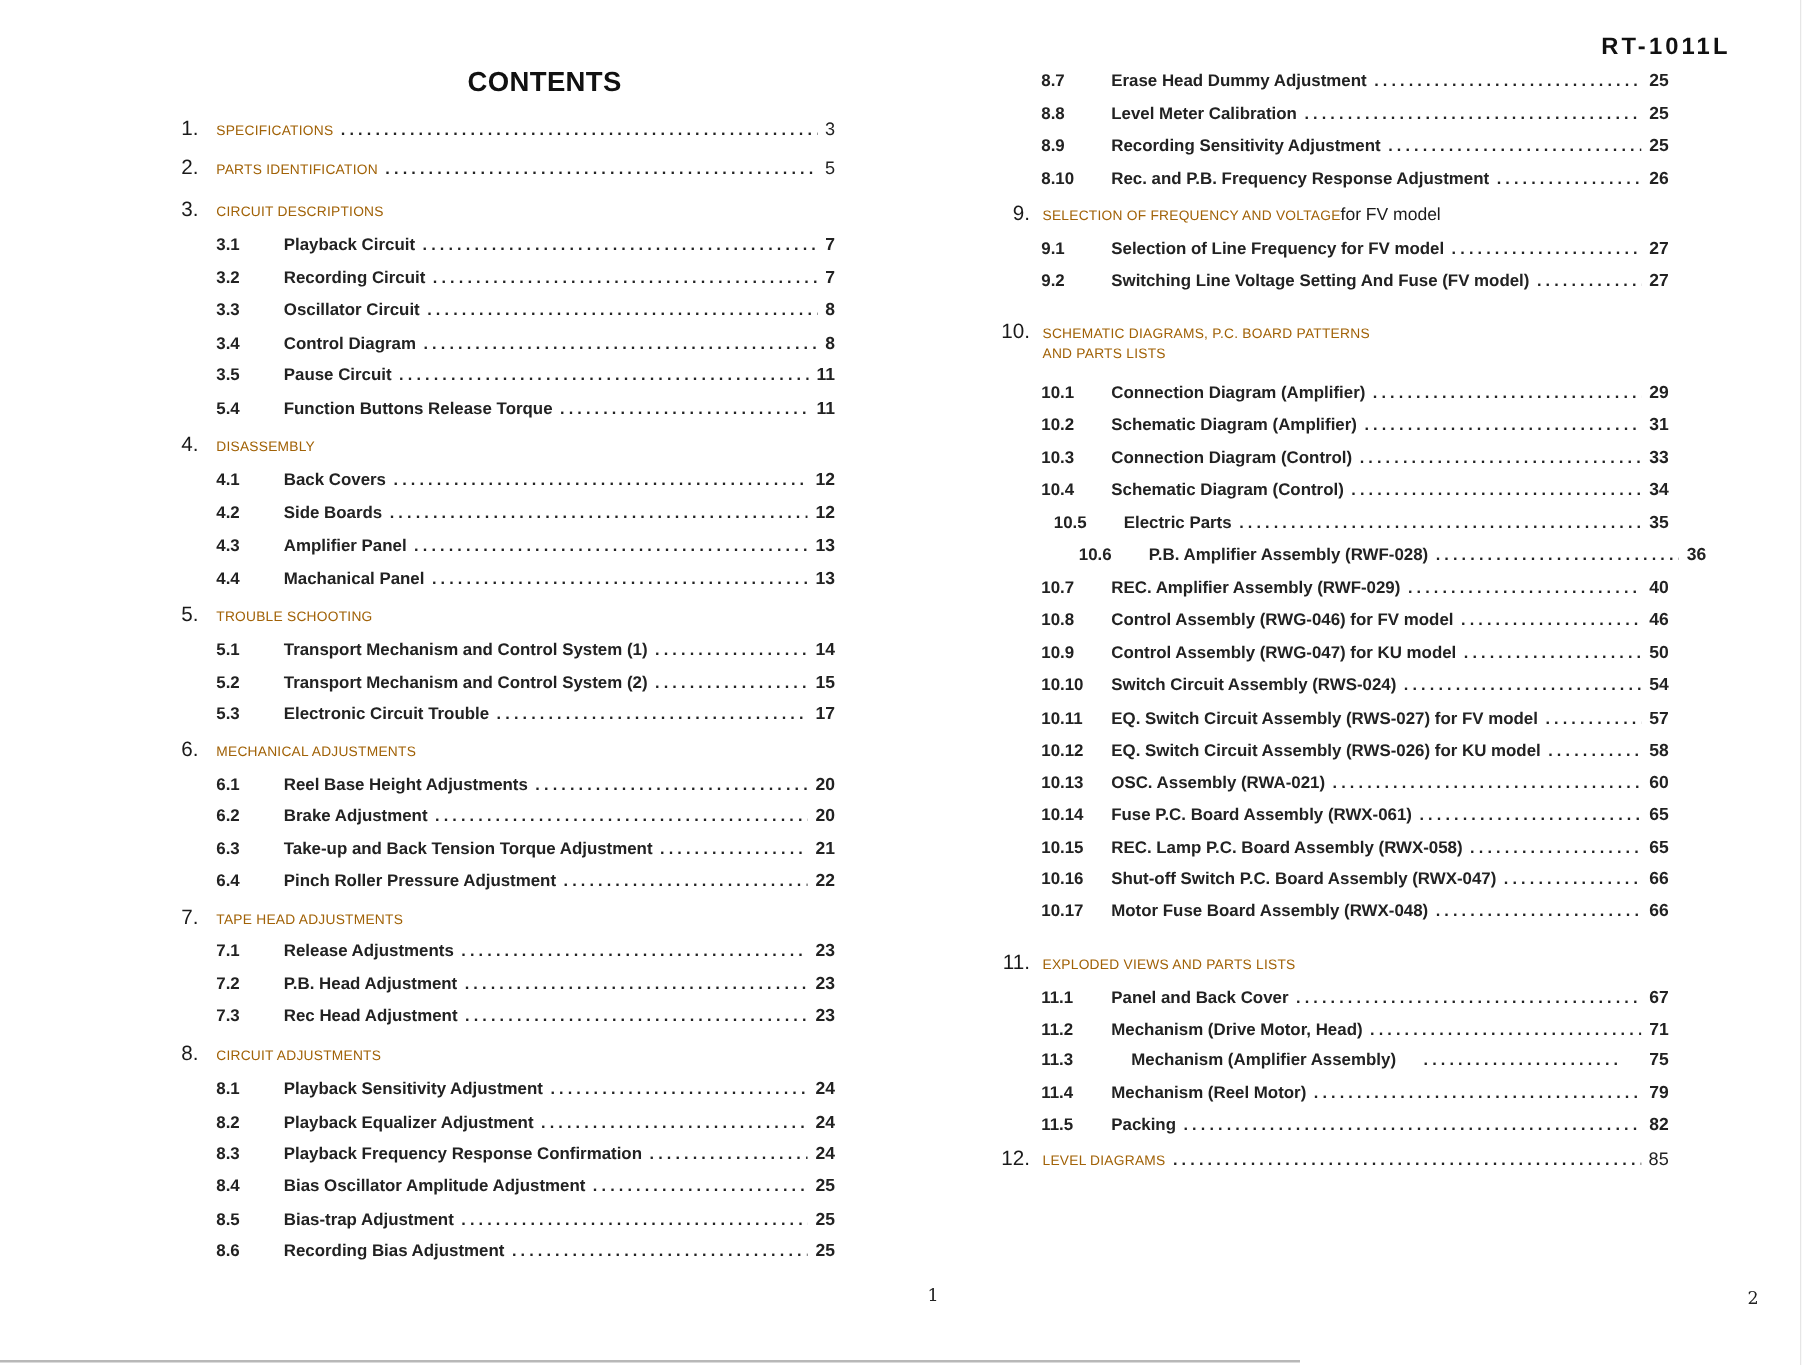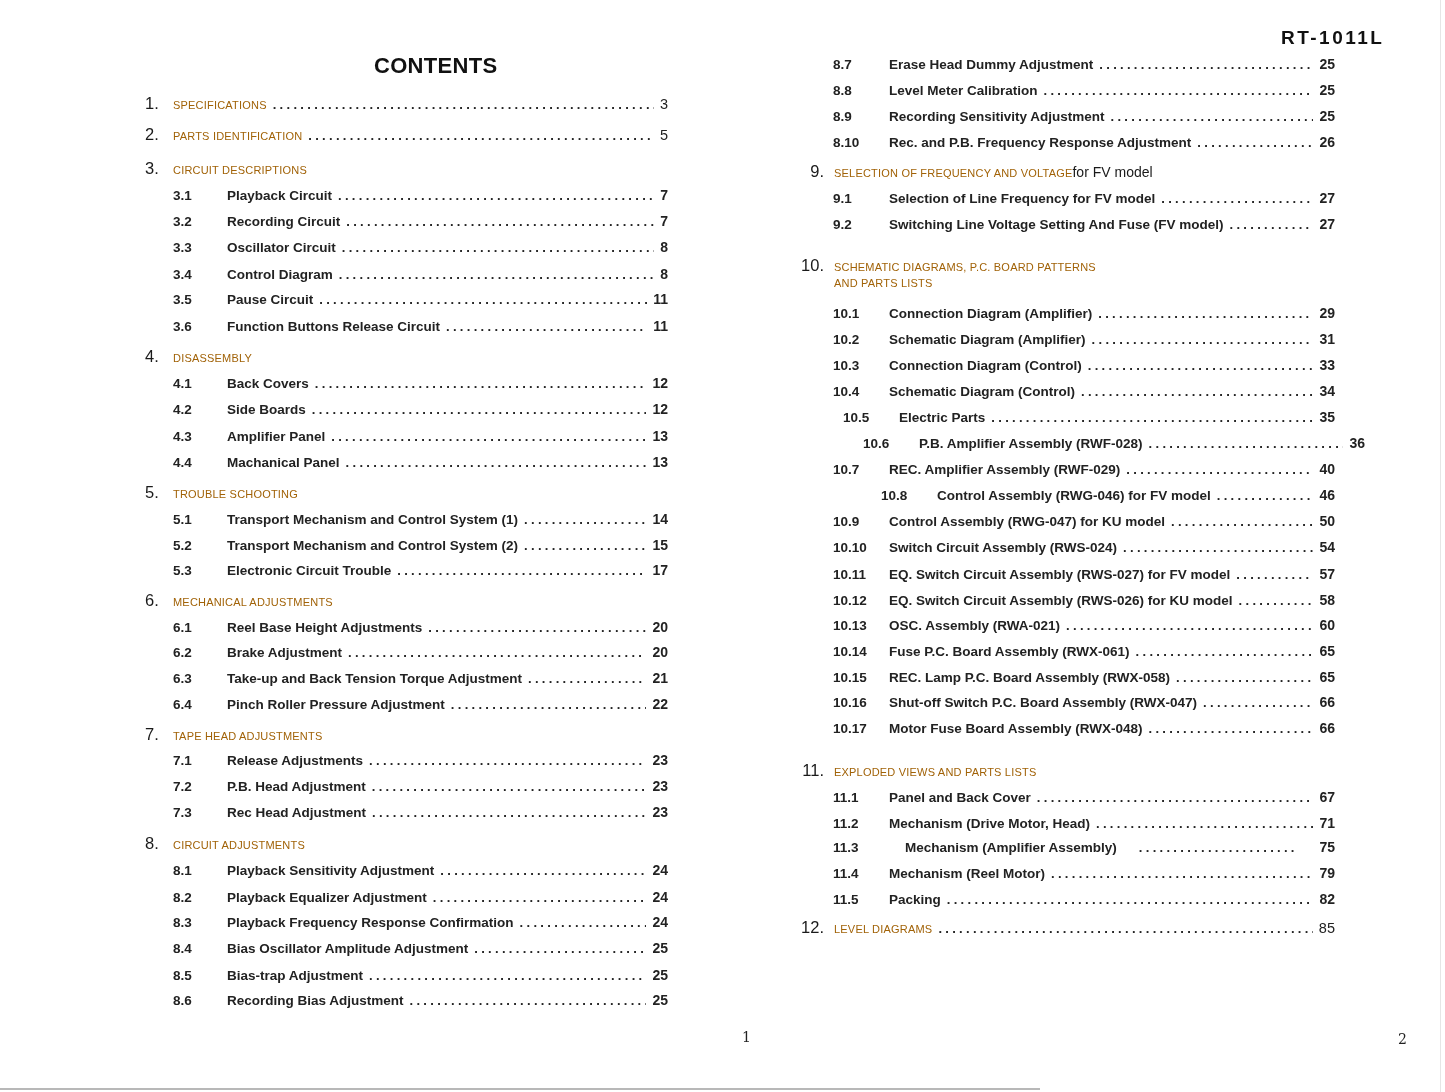--- a/index.html
+++ b/index.html
@@ -84,22 +84,22 @@
       <span class="leader">..............................................................</span>
       <span class="pg">8</span>
     </div>
     <div class="row sub" style="left: 173px; top: 291px; width: 495px;">
       <span class="num" style="display: inline-block; width: 54px;">3.5</span>
       <span class="lbl">Pause Circuit</span>
       <span class="leader">..............................................................</span>
       <span class="pg">11</span>
     </div>
     <div class="row sub" style="left: 173px; top: 318px; width: 495px;">
-      <span class="num" style="display: inline-block; width: 54px;">3.6</span>
-      <span class="lbl">Function Buttons Release Circuit</span>
+      <span class="num" style="display: inline-block; width: 54px;">5.4</span>
+      <span class="lbl">Function Buttons Release Torque</span>
       <span class="leader">..............................................................</span>
       <span class="pg">11</span>
     </div>
     <div class="row main" style="left: 145px; top: 347px; width: 523px;">
       <span class="num" style="display: inline-block; width: 28px;">4.</span>
       <span class="lbl">DISASSEMBLY</span>
     </div>
     <div class="row sub" style="left: 173px; top: 375px; width: 495px;">
       <span class="num" style="display: inline-block; width: 54px;">4.1</span>
       <span class="lbl">Back Covers</span>
@@ -324,21 +324,21 @@
       <span class="leader">..............................................................</span>
       <span class="pg">36</span>
     </div>
     <div class="row sub" style="left: 833px; top: 461px; width: 502px;">
       <span class="num" style="display: inline-block; width: 56px;">10.7</span>
       <span class="lbl">REC. Amplifier Assembly (RWF-029)</span>
       <span class="leader">..............................................................</span>
       <span class="pg">40</span>
     </div>
     <div class="row sub" style="left: 833px; top: 487px; width: 502px;">
-      <span class="num" style="display: inline-block; width: 56px; margin-left: 48px;">10.8</span>
+      <span class="num" style="display: inline-block; width: 56px;">10.8</span>
       <span class="lbl">Control Assembly (RWG-046) for FV model</span>
       <span class="leader">..............................................................</span>
       <span class="pg">46</span>
     </div>
     <div class="row sub" style="left: 833px; top: 513px; width: 502px;">
       <span class="num" style="display: inline-block; width: 56px;">10.9</span>
       <span class="lbl">Control Assembly (RWG-047) for KU model</span>
       <span class="leader">..............................................................</span>
       <span class="pg">50</span>
     </div>

